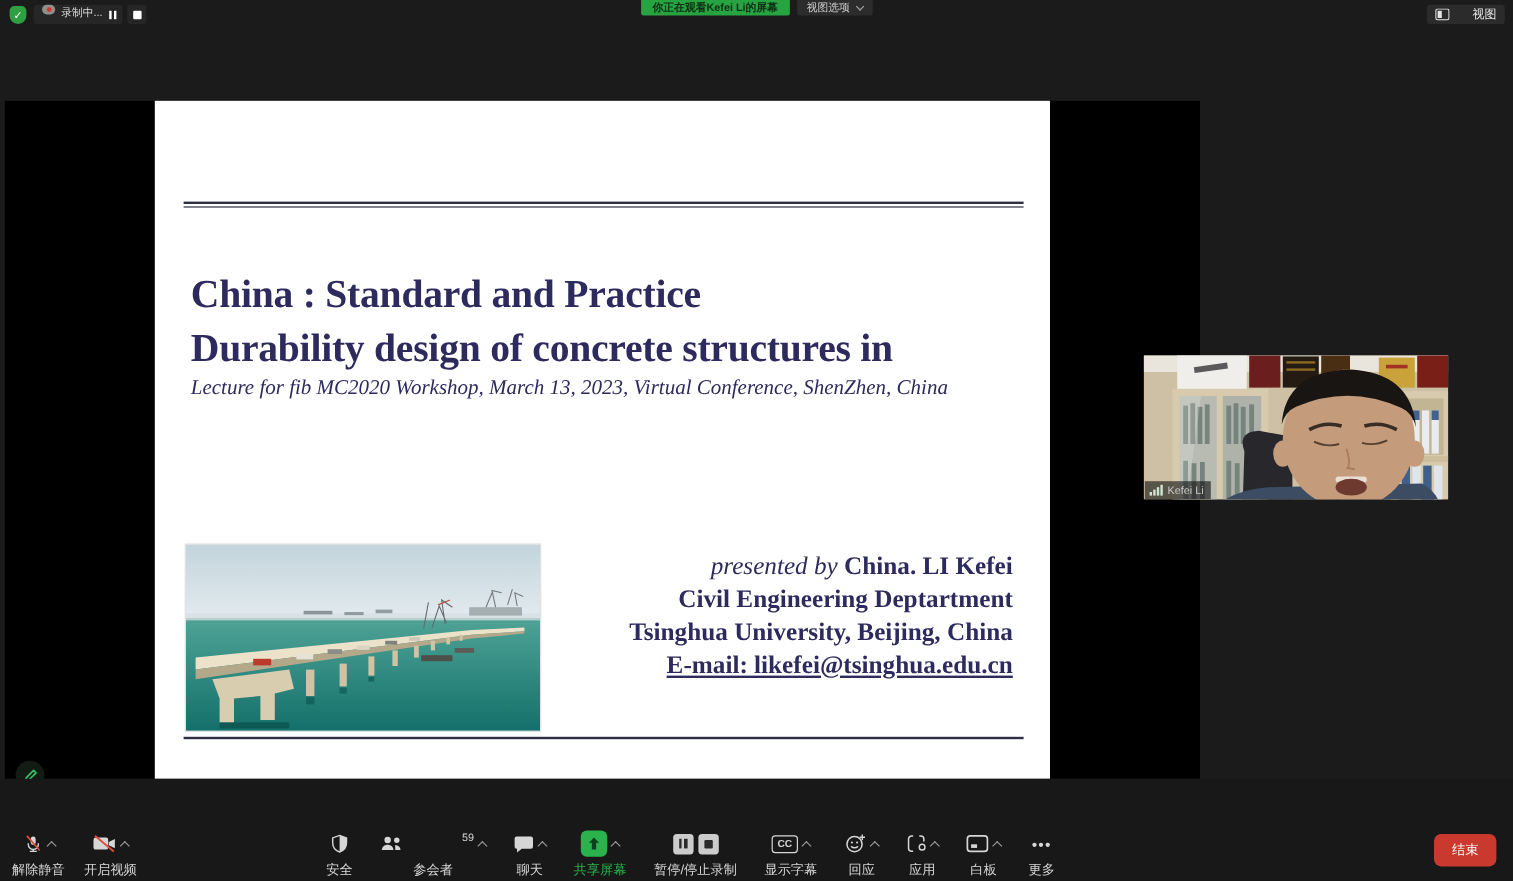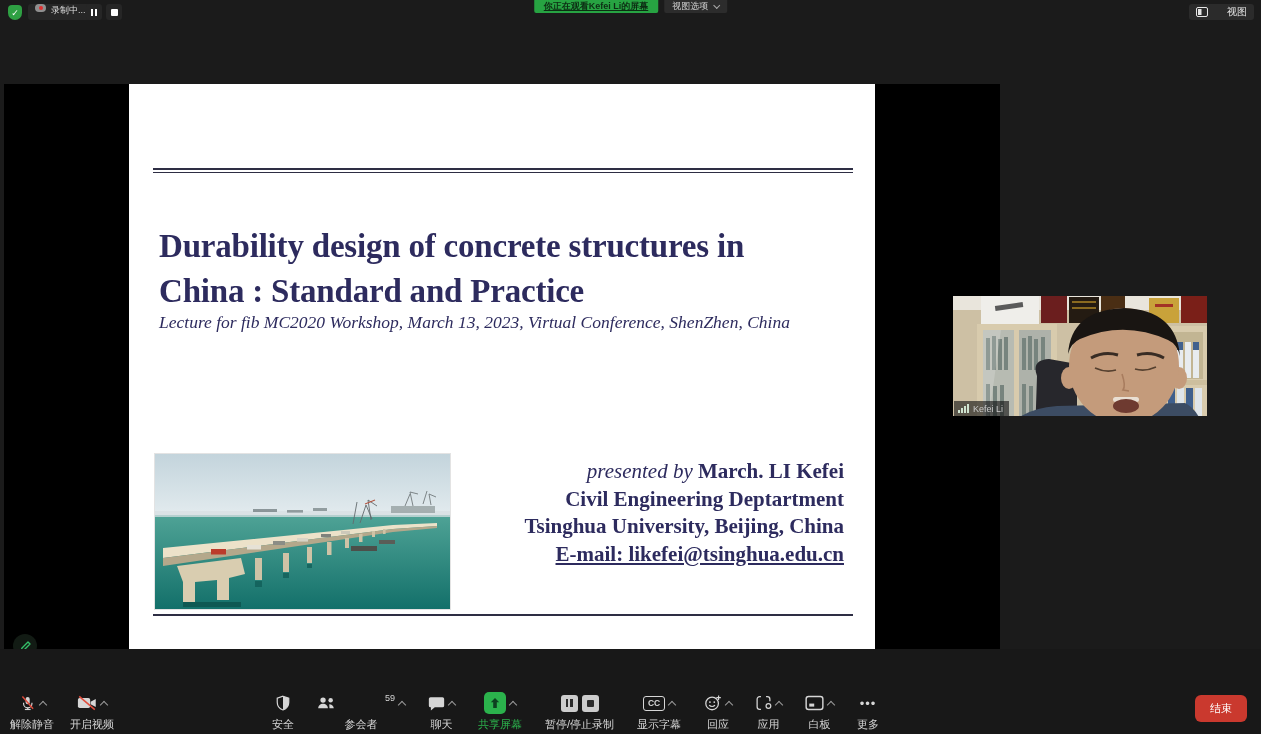--- a/index.html
+++ b/index.html
@@ -19,21 +19,21 @@
   .rec-text { font-size:9px; color:#dcdcdc; }
   .tb-sq { position:absolute; top:4px; width:16px; height:16px; background:#262626; border-radius:3px;
     display:flex; align-items:center; justify-content:center; gap:2px; cursor:pointer; }
   .tb-sq.pause { left:86px; } .tb-sq.stop { left:106px; }
   .pbar { width:2px; height:7px; background:#fff; }
   .sq { width:7px; height:7px; background:#fff; border-radius:1px; }
 
   .top-center { position:absolute; top:0; left:50%; transform:translateX(-50%);
     display:flex; align-items:flex-start; gap:6px; }
   .banner { height:13px; background:#27a342; color:#0d2e14; font-size:9px; font-weight:bold;
-    display:flex; align-items:center; padding:0 10px; border-radius:0 0 2px 2px;text-decoration:underline; }
+    display:flex; align-items:center; padding:0 10px; border-radius:0 0 2px 2px; }
   .view-opts { height:13px; background:#2c2c2c; color:#cfcfcf; font-size:9px;
     display:flex; align-items:center; gap:6px; padding:0 8px; border-radius:0 0 2px 2px; cursor:pointer; }
   .chev-down { width:5px; height:5px; border-right:1px solid #a8a8a8; border-bottom:1px solid #a8a8a8;
     transform:rotate(45deg); margin-top:-2px; }
   .view-pill { position:absolute; right:7px; top:4px; height:16px; background:#2b2b2b; border-radius:3px;
     display:flex; align-items:center; gap:19px; padding:0 7px; color:#e6e6e6; font-size:10px; cursor:pointer; }
 
   
   .share-area { position:absolute; left:4px; top:84px; width:996px; height:565px; background:#000; }
   .slide { position:absolute; left:125px; top:0; width:746px; height:565px; background:#ffffff;
@@ -124,22 +124,22 @@
       <rect x="2" y="2" width="3.5" height="6" fill="#e6e6e6"></rect>
     </svg>
     <span>视图</span>
   </div>
 </div>
 
 <div class="share-area">
   <div class="slide">
     <div class="rule-top"></div>
     <div class="slide-title">
+      <div>China : Standard and Practice</div>
       <div>Durability design of concrete structures in</div>
-      <div>China : Standard and Practice</div>
     </div>
     <div class="slide-sub">Lecture for fib MC2020 Workshop, March 13, 2023, Virtual Conference, ShenZhen, China</div>
 
     <div class="bridge-img">
       <svg width="295" height="155" viewBox="0 0 295 155">
         <defs>
           <linearGradient id="sky" x1="0" y1="0" x2="0" y2="1">
             <stop offset="0" stop-color="#c3d4dc"></stop>
               <stop offset="1" stop-color="#e4ecef"></stop>
           </linearGradient>
@@ -185,21 +185,21 @@
         <rect x="142" y="84" width="11" height="3.6" fill="#d8d4c6"></rect>
         <rect x="166" y="80" width="10" height="3.2" fill="#7f827c"></rect>
         <rect x="186" y="77" width="9" height="3" fill="#cdc9ba"></rect>
 
         <rect x="196" y="92" width="26" height="5" fill="#4c4f4a"></rect>
         <rect x="224" y="86" width="16" height="4" fill="#5a5d57"></rect>
       </svg>
     </div>
 
     <div class="presenter">
-      <div><span class="pby">presented by </span><span>March. LI Kefei</span></div>
+      <div><span class="pby">presented by </span><span>China. LI Kefei</span></div>
       <div>Civil Engineering Deptartment</div>
       <div>Tsinghua University, Beijing, China</div>
       <div class="email">E-mail: likefei@tsinghua.edu.cn</div>
     </div>
 
     <div class="rule-bottom"></div>
   </div>
 </div>
 
 <div class="resize-handle"></div>

